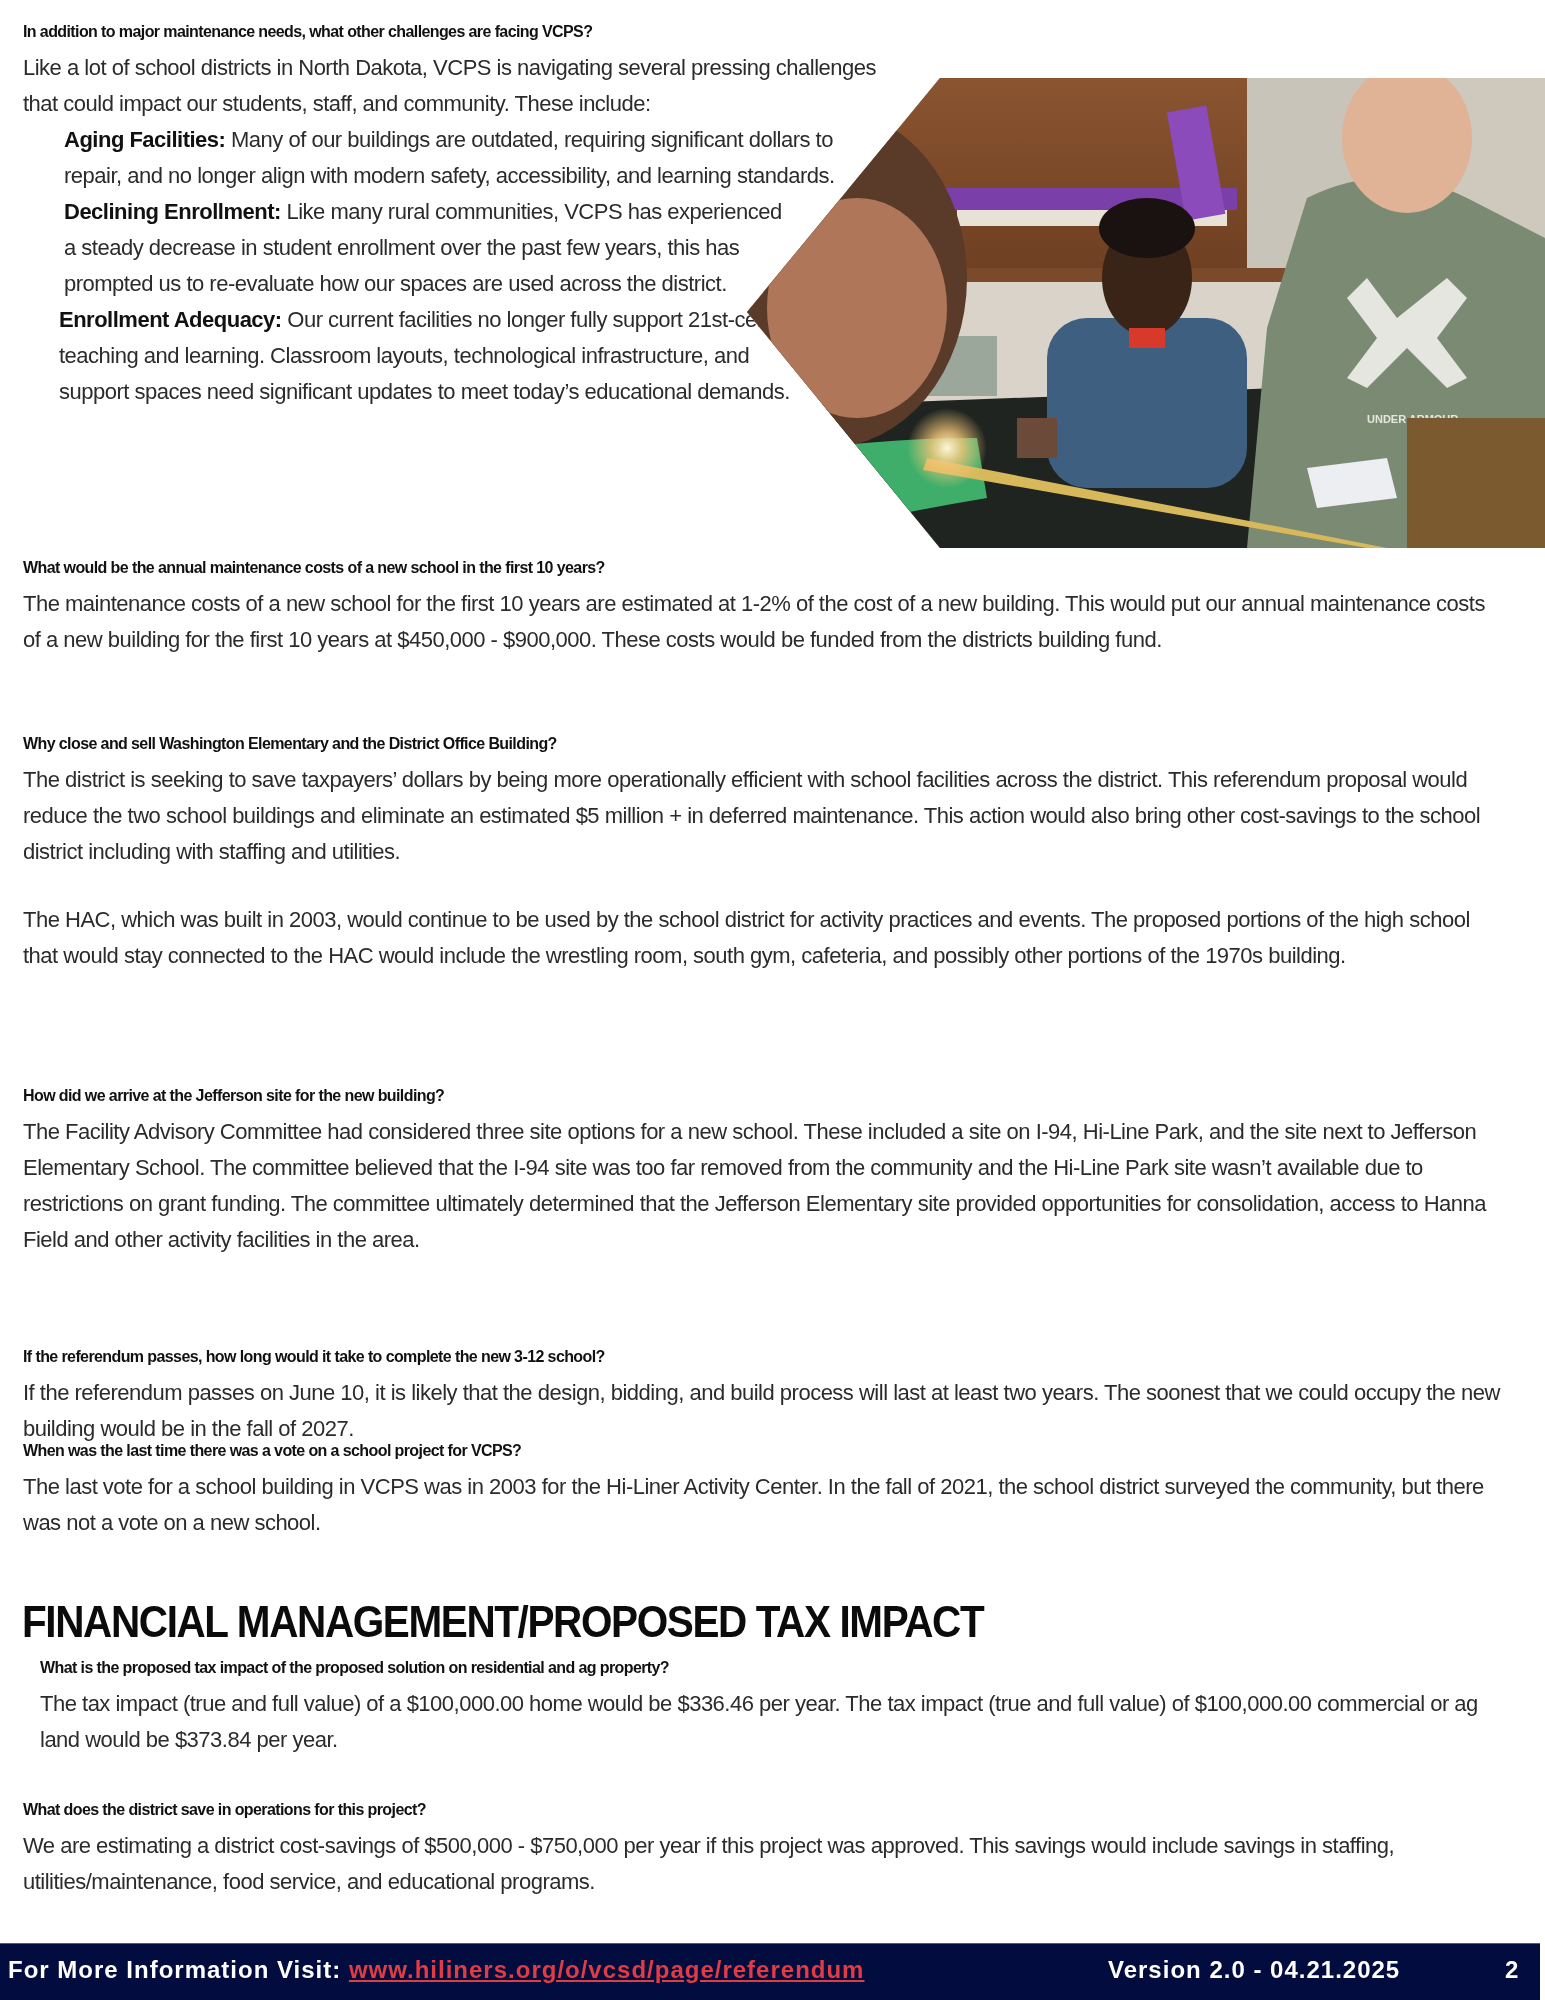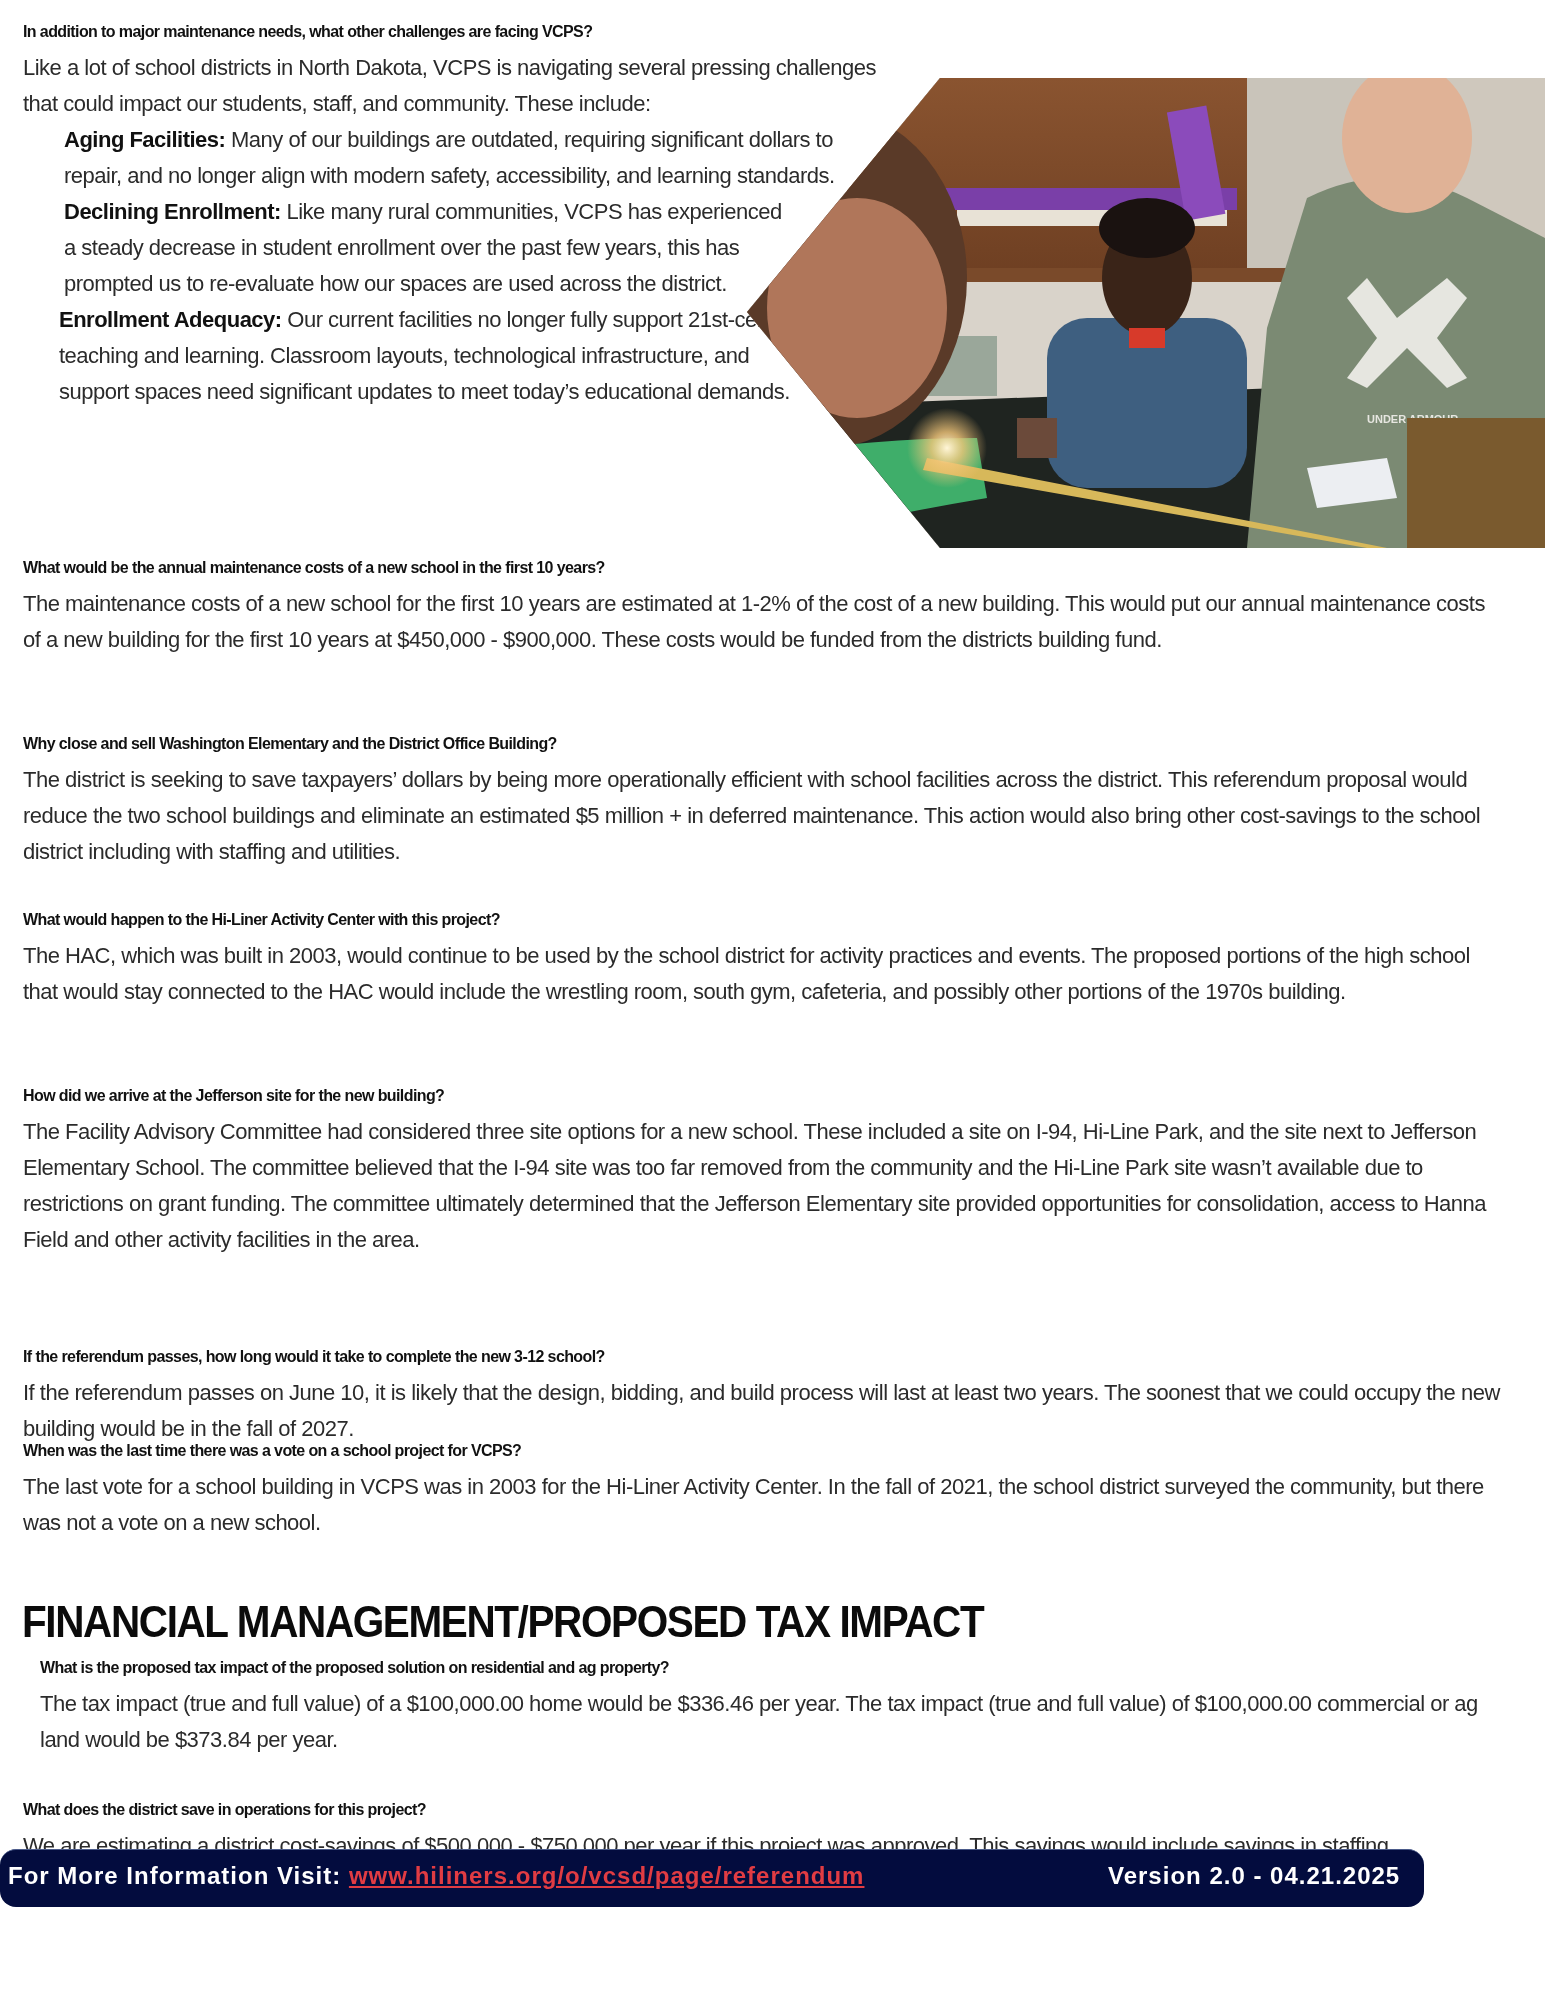--- a/index.html
+++ b/index.html
@@ -9,22 +9,22 @@
   .q { font-weight:bold; color:#111; font-size:16px; line-height:36px; letter-spacing:-0.6px; margin:0; white-space:nowrap; }
   .a { font-size:22px; line-height:36px; letter-spacing:-0.5px; margin:0; color:#2b2b2b; }
   .wide { width:1480px; }
   .item { margin:0 0 0 36px; font-size:22px; line-height:36px; letter-spacing:-0.5px; color:#2b2b2b; }
   .item .lbl { font-weight:bold; color:#111; }
   .section-title { position:absolute; left:22px; top:1596px; margin:0; font-size:44px; line-height:52px;
                    font-weight:bold; color:#0b0b0b; letter-spacing:-1.5px; transform:scaleX(0.92); transform-origin:left center; white-space:nowrap; }
   .photo { position:absolute; left:747px; top:78px; width:798px; height:470px;
            clip-path: polygon(193px 0, 798px 0, 798px 470px, 193px 470px, 0 234px); overflow:hidden;
            background:#5a4a3a; }
-  .footer { position:absolute; left:0; top:1849px; width:1424px; height:57px; background:#030c3e;
-            border-top:1px solid #4a5a8a;border-radius:16px; }
+  .footer { position:absolute; left:0; top:1943px; width:1540px; height:57px; background:#030c3e;
+            border-top:1px solid #4a5a8a; }
   .footer span { position:absolute; top:12px; font-size:24px; font-weight:bold; color:#ffffff; letter-spacing:1px; white-space:nowrap; }
   .footer .link { color:#e13c43; text-decoration:underline; }
 </style>
 </head>
 <body>
 
 <div class="blk" style="top:14px;">
   <p class="q">In addition to major maintenance needs, what other challenges are facing VCPS?</p>
   <p class="a" style="width:890px;">Like a lot of school districts in North Dakota, VCPS is navigating several pressing challenges that could impact our students, staff, and community. These include:</p>
   <div class="item" style="width:830px; padding-left:5px;">
@@ -96,21 +96,20 @@
   <p class="q">What would be the annual maintenance costs of a new school in the first 10 years?</p>
   <p class="a">The maintenance costs of a new school for the first 10 years are estimated at 1-2% of the cost of a new building. This would put our annual maintenance costs of a new building for the first 10 years at $450,000 - $900,000. These costs would be funded from the districts building fund.</p>
 </div>
 
 <div class="blk wide" style="top:726px;">
   <p class="q">Why close and sell Washington Elementary and the District Office Building?</p>
   <p class="a">The district is seeking to save taxpayers’ dollars by being more operationally efficient with school facilities across the district. This referendum proposal would reduce the two school buildings and eliminate an estimated $5 million + in deferred maintenance. This action would also bring other cost-savings to the school district including with staffing and utilities.</p>
 </div>
 
 <div class="blk wide" style="top:902px;">
-  <p class="q">What would happen to the Hi-Liner Activity Center with this project?</p>
   <p class="a">The HAC, which was built in 2003, would continue to be used by the school district for activity practices and events. The proposed portions of the high school that would stay connected to the HAC would include the wrestling room, south gym, cafeteria, and possibly other portions of the 1970s building.</p>
 </div>
 
 <div class="blk wide" style="top:1078px;">
   <p class="q">How did we arrive at the Jefferson site for the new building?</p>
   <p class="a">The Facility Advisory Committee had considered three site options for a new school. These included a site on I-94, Hi-Line Park, and the site next to Jefferson Elementary School. The committee believed that the I-94 site was too far removed from the community and the Hi-Line Park site wasn’t available due to restrictions on grant funding. The committee ultimately determined that the Jefferson Elementary site provided opportunities for consolidation, access to Hanna Field and other activity facilities in the area.</p>
 </div>
 
 <div class="blk wide" style="top:1339px;">
   <p class="q">If the referendum passes, how long would it take to complete the new 3-12 school?</p>

